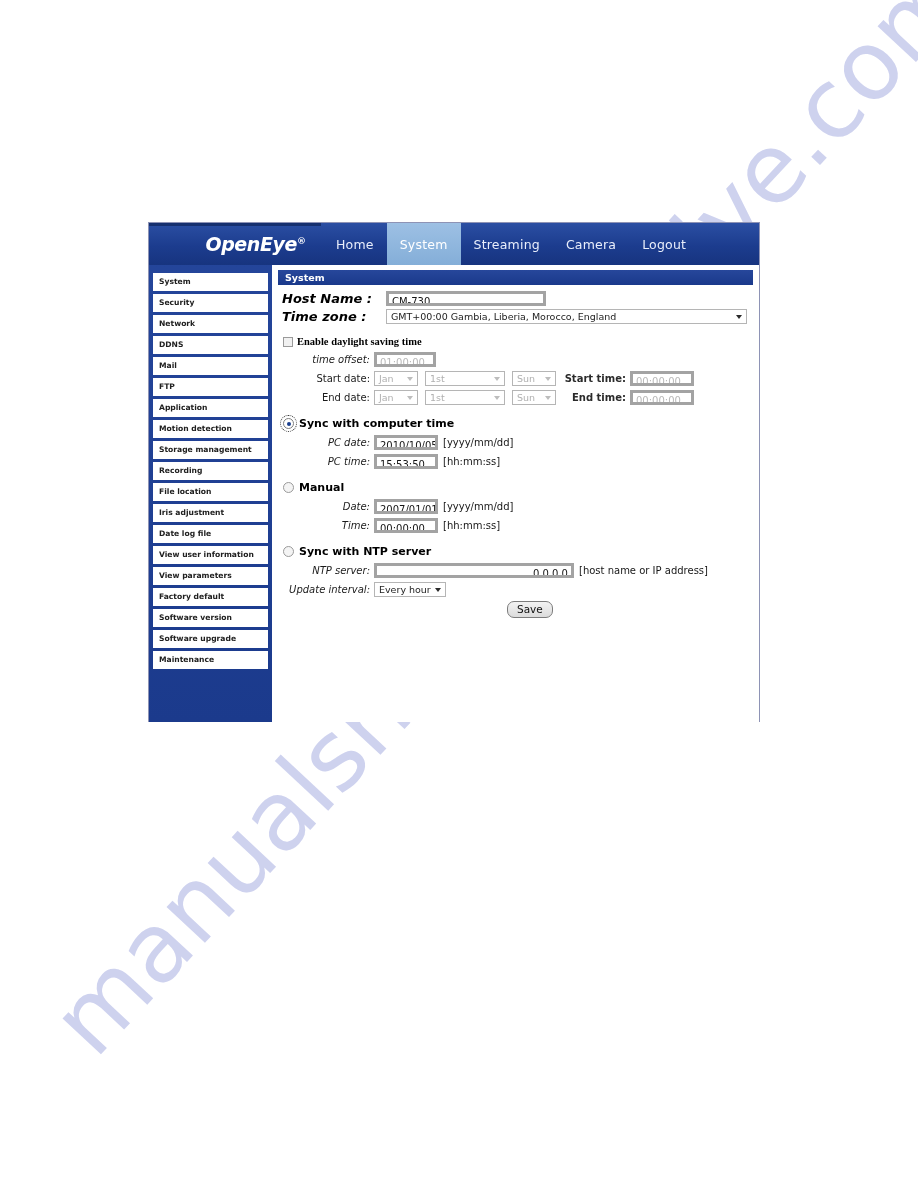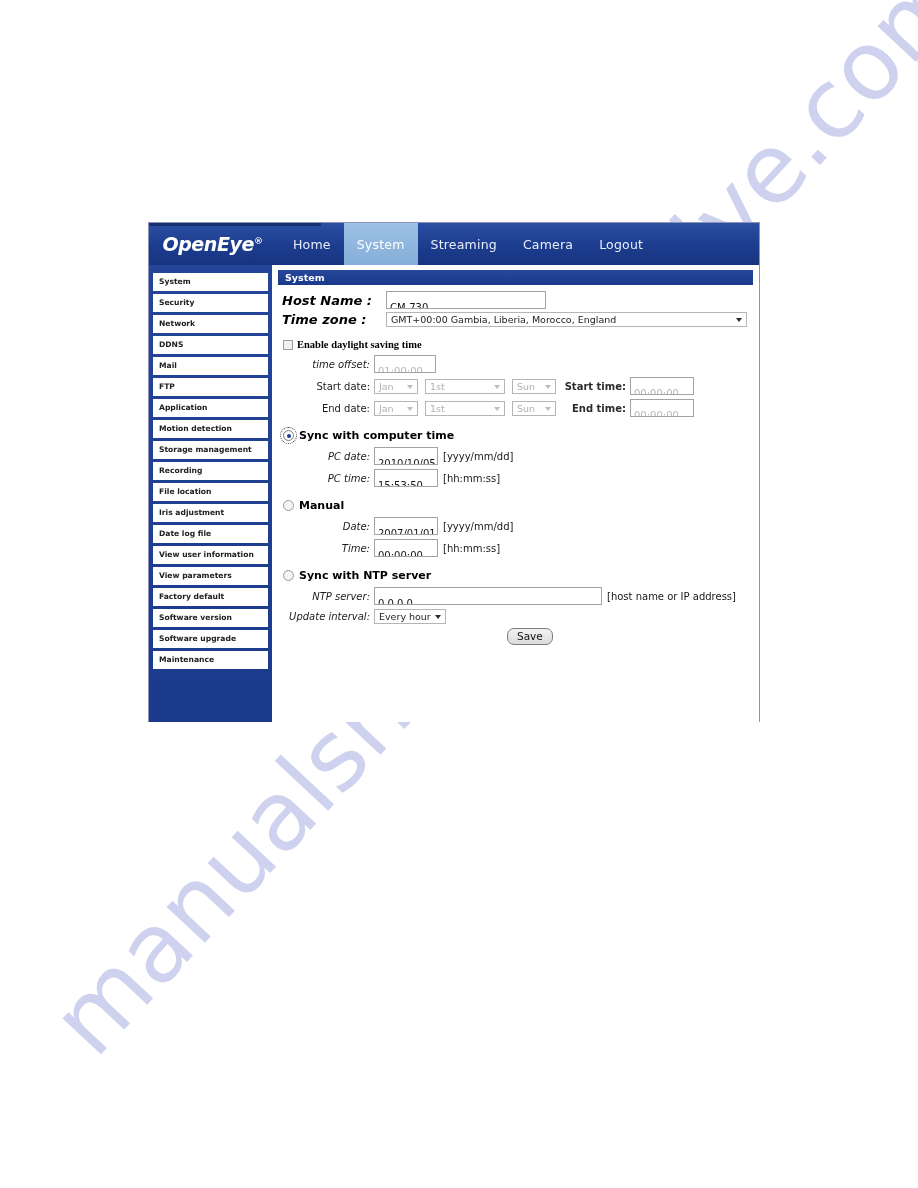--- a/index.html
+++ b/index.html
@@ -59,20 +59,21 @@
   }
 
   
   #topbar {
     position: relative;
     height: 42px;
     background: #1e3f92;
     background: linear-gradient(to bottom, #2b4fa3 0%, #1c3c8e 55%, #17347f 100%);
     display: flex;
     align-items: stretch;
+    padding-left: 43px;
   }
   #topbar::before {
     content: "";
     position: absolute;
     left: 0; top: 0;
     width: 172px; height: 3px;
     background: #16306f;
   }
   #logo {
     width: 123px;
@@ -180,28 +181,28 @@
     font-weight: bold;
     font-size: 13px;
     color: #000;
     width: 108px;
     padding-left: 4px;
     box-sizing: border-box;
     font-style: italic;
   }
 
   .tbox {
-    border: 1px solid #a3a3a3;
+    border: 3px solid #a3a3a3;
     background: #fff;
     font-family: "DejaVu Sans", sans-serif;
     font-size: 10px;
     color: #141414;
     height: 15px;
     line-height: 15px;
-    padding: 8px 3px;
+    padding: 0 3px;
     box-sizing: border-box;
     white-space: nowrap;
     overflow: hidden;
   }
   .tbox.dim { color: #b8b8b8; }
 
   .sel {
     border: 1px solid #b5b5b5;
     background: #fff;
     font-family: "DejaVu Sans", sans-serif;
@@ -324,21 +325,21 @@
     color: #000;
   }
   .hint {
     font-family: "DejaVu Sans", sans-serif;
     font-size: 10px;
     color: #161616;
     padding-left: 5px;
   }
 
   #pcdate, #pctime, #mdate, #mtime { width: 64px; }
-  #ntpbox { width: 228px; }
+  #ntpbox { width: 200px; text-align: right; }
   #updsel { width: 72px; }
 
   #savewrap {
     display: flex;
     margin-top: 4px;
     padding-left: 229px;
   }
   #savebtn {
     border: 1px solid #7c7c7c;
     background: #e4e4e4;

